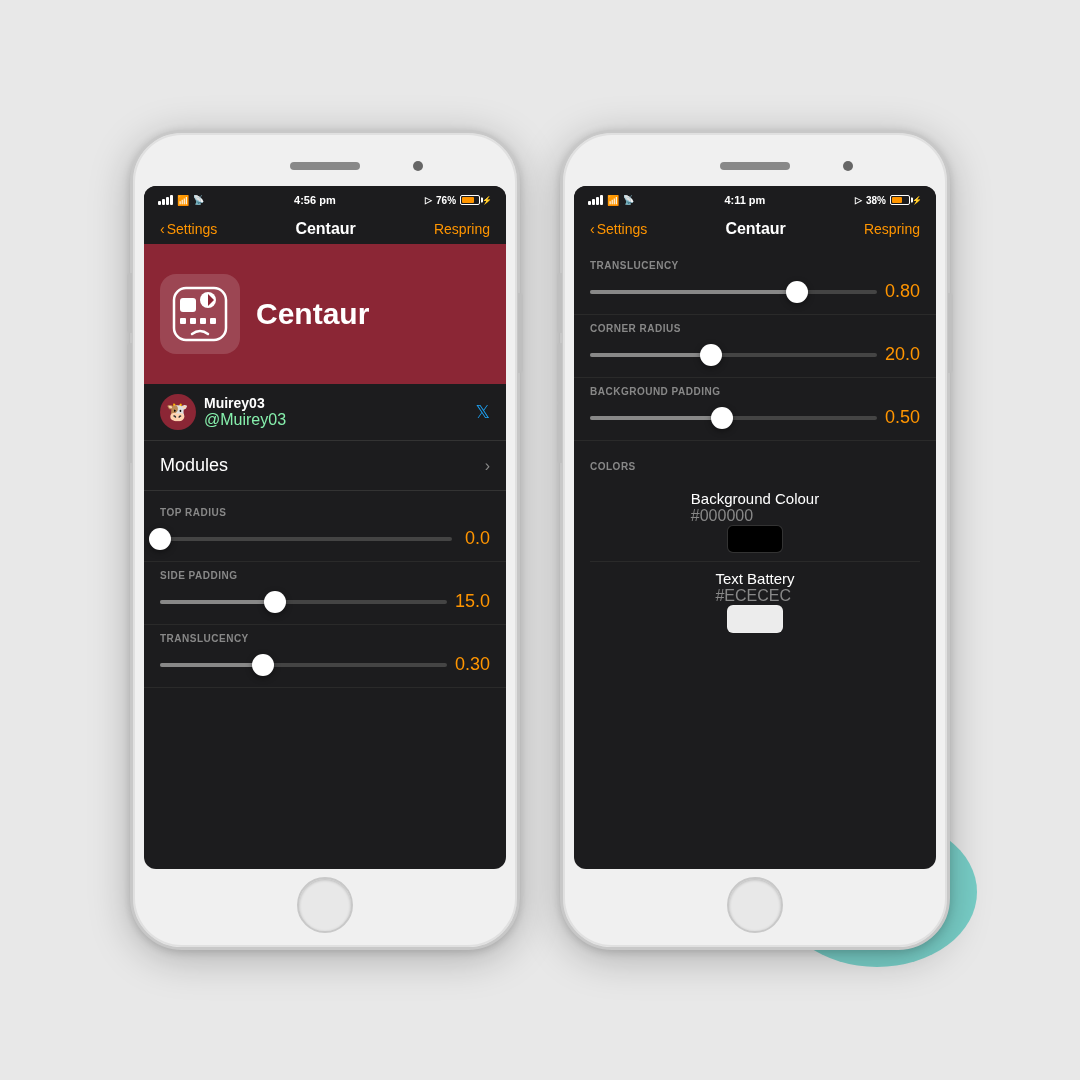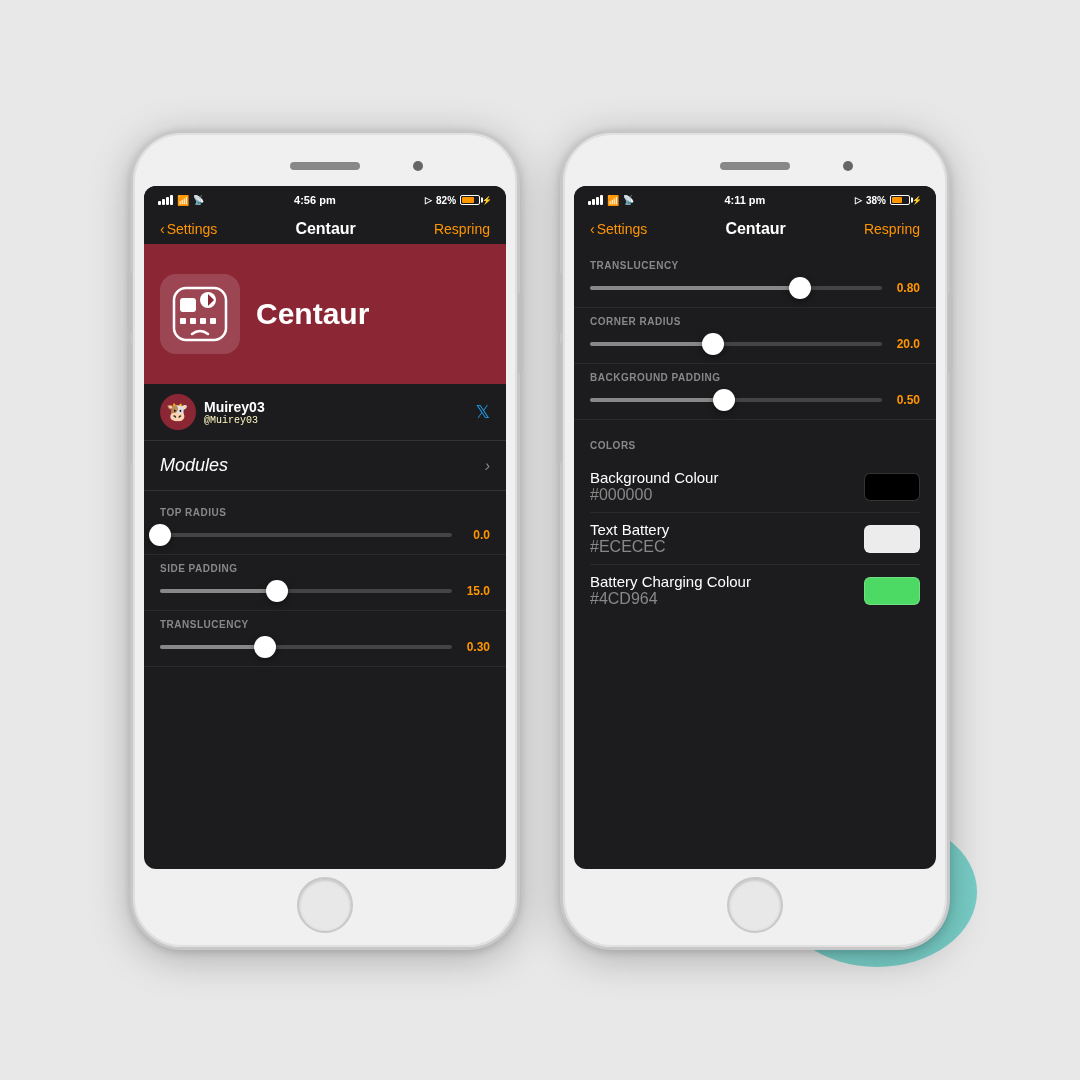--- a/index.html
+++ b/index.html
@@ -249,37 +249,35 @@
       color: white;
       font-weight: bold;
       overflow: hidden;
     }
     .author-name {
       color: white;
       font-size: 14px;
       font-weight: 600;
     }
     .author-handle {
-      color: #fef9c3;
-      font-size: 10px;
-      font-family: Liberation Mono, monospace;
+      color: #86efac;
+      font-size: 16px;
     }
     .twitter-icon {
       color: #1DA1F2;
       font-size: 18px;
     }
 
     .modules-row {
       display: flex;
       justify-content: space-between;
       align-items: center;
       padding: 14px 16px;
       border-bottom: 0.5px solid #333;
       margin-bottom: 8px;
-      font-style: italic;
     }
     .modules-label {
       color: white;
       font-size: 18px;
       font-weight: 500;
     }
     .chevron-right {
       color: #888;
       font-size: 16px;
     }
@@ -318,22 +316,22 @@
       height: 22px;
       background: white;
       border-radius: 50%;
       box-shadow: 0 2px 6px rgba(0,0,0,0.4);
       position: absolute;
       top: 50%;
       transform: translateY(-50%);
     }
     .slider-value {
       color: #FF9500;
-      font-size: 12px;
-      font-weight: 700;
+      font-size: 18px;
+      font-weight: 400;
       min-width: 30px;
       text-align: right;
     }
 
     
     .colors-section {
       padding: 12px 16px;
     }
     .section-header {
       color: #888;
@@ -341,20 +339,21 @@
       font-weight: 600;
       letter-spacing: 0.5px;
       margin-bottom: 10px;
     }
     .color-row {
       display: flex;
       justify-content: space-between;
       align-items: center;
       padding: 8px 0;
       border-bottom: 0.5px solid #2a2a2a;
+      flex-direction: column;
     }
     .color-row:last-child {
       border-bottom: none;
     }
     .color-info {}
     .color-name {
       color: white;
       font-size: 15px;
       font-weight: 400;
     }
@@ -415,21 +414,21 @@
           <div class="signal-bar" style="height:6px"></div>
           <div class="signal-bar" style="height:8px"></div>
           <div class="signal-bar" style="height:10px"></div>
         </div>
         <span>📶</span>
         <span style="font-size:9px">📡</span>
       </div>
       <div class="status-center">4:56 pm</div>
       <div class="status-right">
         <span style="font-size:9px">▷</span>
-        <span>82%</span>
+        <span>76%</span>
         <div class="battery">
           <div class="battery-icon">
             <div class="battery-fill orange" style="width:76%"></div>
           </div>
           <span style="font-size:8px">⚡</span>
         </div>
       </div>
     </div>
 
     <div class="nav-bar">
@@ -602,26 +601,19 @@
       </div>
 
       <div class="color-row">
         <div class="color-info">
           <div class="color-name">Text Battery</div>
           <div class="color-hex">#ECECEC</div>
         </div>
         <div class="color-swatch light-gray"></div>
       </div>
 
-      <div class="color-row">
-        <div class="color-info">
-          <div class="color-name">Battery Charging Colour</div>
-          <div class="color-hex">#4CD964</div>
-        </div>
-        <div class="color-swatch green"></div>
-      </div>
     </div>
 
   </div>
 
   <div class="home-button"></div>
   <div class="bg-teal-accent"></div>
 </div>
 
 </body></html>

